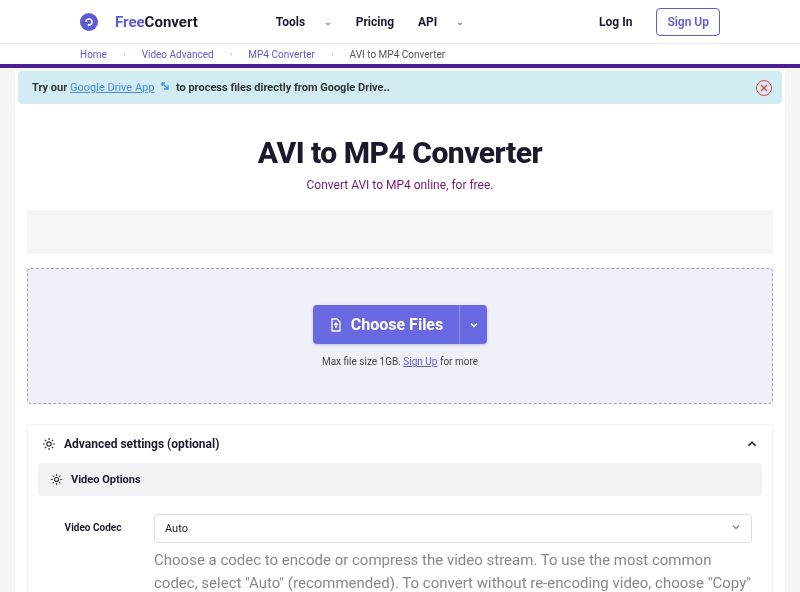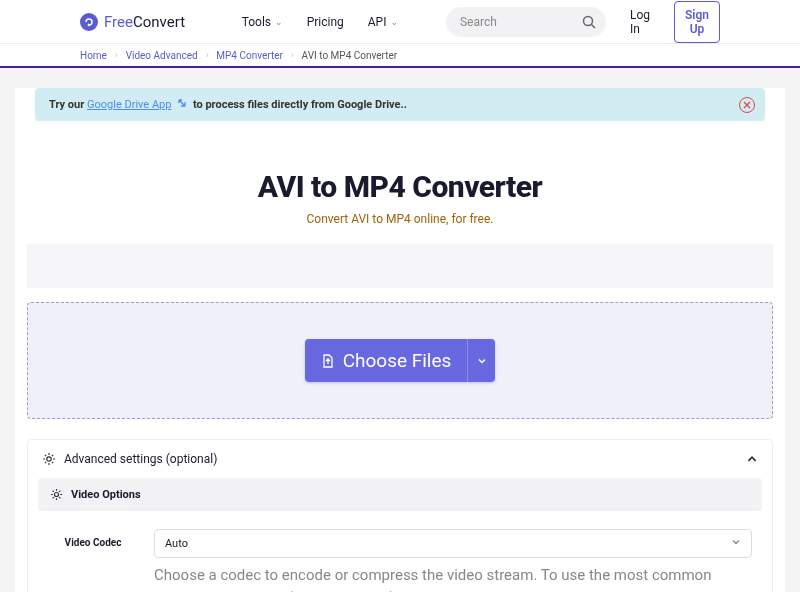--- a/index.html
+++ b/index.html
@@ -1,52 +1,52 @@
 <!DOCTYPE html>
 <html><head>
 <meta charset="utf-8">
 <style>
 *{margin:0;padding:0;box-sizing:border-box;font-family:-apple-system,BlinkMacSystemFont,"Segoe UI",Roboto,sans-serif}
 body{background:#f4f4f5;color:#1a1a2e;font-size:13px}
 .topbar{background:#fff;border-bottom:1px solid #ececec;height:44px;display:flex;align-items:center;padding:0 80px;gap:24px}
-.logo{display:flex;gap:6px;font-weight:400;font-size:15px}
+.logo{display:flex;gap:17px;font-weight:700;font-size:15px}
 .logo-icon{width:18px;height:18px;border-radius:50%;background:#5b5bd6;display:flex;align-items:center;justify-content:center}
 .logo-icon svg{width:10px;height:10px}
-.nav-item{font-size:12px;font-weight:400;display:flex;align-items:center;gap:4px;cursor:pointer}
+.nav-item{font-size:12px;font-weight:700;display:flex;align-items:center;gap:19px;cursor:pointer}
 .chev{font-size:9px;color:#888}
 .spacer{flex:1}
 .search-wrap{position:relative;display:flex;align-items:center}
 .search{background:#f2f2f4;border:none;border-radius:18px;height:30px;width:160px;padding:0 36px 0 14px;font-size:12px;color:#333}
 .search::placeholder{color:#888}
 .search-icon{position:absolute;right:10px;color:#666}
-.login{font-size:12px;font-weight:400;cursor:pointer}
+.login{font-size:12px;font-weight:700;cursor:pointer}
 .signup{font-size:12px;font-weight:600;color:#5b5bd6;border:1px solid #5b5bd6;border-radius:4px;padding:6px 10px;cursor:pointer;background:#fff}
-.crumbs{background:#fff;border-bottom:2px solid #4c1d95;height:24px;display:flex;align-items:center;padding:0 80px;gap:8px;font-size:10px}
+.crumbs{background:#fff;border-bottom:4px solid #4c1d95;height:24px;display:flex;align-items:center;padding:0 80px;gap:16px;font-size:10px}
 .crumbs a{color:#5b5bd6;text-decoration:none}
 .crumbs .sep{color:#bbb;font-size:9px}
 .crumbs .cur{color:#555}
 .page{max-width:770px;margin:0 auto;background:#fff;padding:0;min-height:600px}
-.banner{margin:20px;background:#d2ecf3;border-radius:4px;padding:10px 14px;display:flex;align-items:center;font-size:11px;color:#333;position:relative}
+.banner{margin:3px;background:#d2ecf3;border-radius:4px;padding:10px 14px;display:flex;align-items:center;font-size:11px;color:#333;position:relative}
 .banner a{color:#4a8fe7}
 .banner .ext{display:inline-flex;margin:0 3px}
 .banner-close{position:absolute;right:10px;width:16px;height:16px;border:1.5px solid #e74444;border-radius:50%;display:flex;align-items:center;justify-content:center;cursor:pointer}
 .banner-close svg{width:8px;height:8px}
 .hero{text-align:center;padding:28px 20px 18px}
 .hero h1{font-size:30px;font-weight:800;letter-spacing:-0.5px;color:#1a1a2e}
-.hero p{font-size:12px;color:#a16207;margin-top:8px}
+.hero p{font-size:12px;color:#701a75;margin-top:8px}
 .ad{margin:0 12px 14px;height:44px;background:#f6f6f8}
 .drop{margin:0 12px;border:1.5px dashed #9b9bd9;background:#f0f0f8;border-radius:4px;padding:36px 20px;text-align:center}
 .choose-wrap{display:inline-flex;border-radius:4px;overflow:hidden;box-shadow:0 1px 3px rgba(90,90,200,.3)}
-.choose-main{background:#6868e0;color:#fff;font-size:19px;font-weight:400;padding:10px 16px;display:flex;align-items:center;gap:8px;cursor:pointer;border:none}
+.choose-main{background:#6868e0;color:#fff;font-size:16px;font-weight:700;padding:10px 16px;display:flex;align-items:center;gap:8px;cursor:pointer;border:none}
 .choose-dd{background:#6868e0;border-left:1px solid rgba(255,255,255,.25);width:28px;display:flex;align-items:center;justify-content:center;cursor:pointer}
 .choose-dd svg{width:10px;height:10px}
 .max{font-size:10px;color:#444;margin-top:12px}
 .max a{color:#5b5bd6}
 .adv{margin:20px 12px 0;border:1px solid #eee;border-radius:4px}
-.adv-head{display:flex;align-items:center;gap:8px;padding:12px 14px;font-size:12px;font-weight:400;cursor:pointer}
+.adv-head{display:flex;align-items:center;gap:8px;padding:12px 14px;font-size:12px;font-weight:700;cursor:pointer}
 .adv-head .tog{margin-left:auto}
 .vopts{margin:0 10px 10px;background:#f2f2f4;border-radius:4px;padding:10px 12px;font-size:11px;font-weight:700;display:flex;align-items:flex-start;gap:8px}
 .field{display:flex;padding:8px 20px;gap:16px}
 .flabel{width:90px;text-align:center;font-size:10px;font-weight:700;padding-top:8px}
 .fcontrol{flex:1}
 .sel{border:1px solid #ddd;border-radius:4px;padding:7px 10px;font-size:11px;display:flex;align-items:flex-start;justify-content:space-between;cursor:pointer;background:#fff}
 .fdesc{font-size:15px;color:#888;line-height:1.5;margin-top:6px}
 svg{display:block}
 </style>
 </head>
@@ -68,29 +68,20 @@
       <span class="chev">⌄</span>
     </div>
   <div class="nav-item">
       <span>Pricing</span>
     </div>
   <div class="nav-item">
       <span>API</span>
       <span class="chev">⌄</span>
     </div>
   <div class="spacer"></div>
-  <div class="search-wrap">
-    <input class="search" placeholder="Search" style="">
-    <span class="search-icon">
-        <svg width="14" height="14" viewBox="0 0 14 14">
-          <circle cx="6" cy="6" r="4.5" fill="none" stroke="#666" stroke-width="1.5"></circle>
-          <line x1="9.5" y1="9.5" x2="13" y2="13" stroke="#666" stroke-width="1.5"></line>
-        </svg>
-      </span>
-  </div>
   <span class="login">Log In</span>
   <button class="signup">Sign Up</button>
 </div>
 
 <div class="crumbs">
   <a href="#">Home</a>
   <span class="sep">›</span>
   <a href="#">Video Advanced</a>
   <span class="sep">›</span>
   <a href="#">MP4 Converter</a>
@@ -132,20 +123,23 @@
             <path d="M7 10V5M5 7l2-2 2 2" fill="none" stroke="#fff" stroke-width="1.3"></path>
           </svg>
         <span>Choose Files</span>
       </button>
       <div class="choose-dd">
         <svg viewBox="0 0 10 10">
             <path d="M2 3.5l3 3 3-3" fill="none" stroke="#fff" stroke-width="1.5"></path>
           </svg>
       </div>
     </div>
+    <div class="max">
+      <span>Max file size 1GB. </span><a href="#">Sign Up</a><span> for more</span>
+    </div>
   </div>
 
   <div class="adv">
     <div class="adv-head">
       <svg width="14" height="14" viewBox="0 0 14 14">
           <circle cx="7" cy="7" r="2.2" fill="none" stroke="#333" stroke-width="1.2"></circle>
           <path d="M7 1v2M7 11v2M1 7h2M11 7h2M2.8 2.8l1.4 1.4M9.8 9.8l1.4 1.4M11.2 2.8l-1.4 1.4M4.2 9.8l-1.4 1.4" stroke="#333" stroke-width="1.2"></path>
         </svg>
       <span>Advanced settings (optional)</span>
       <span class="tog">

